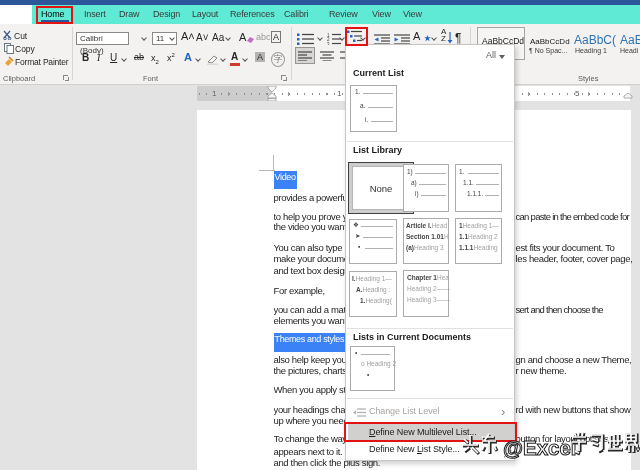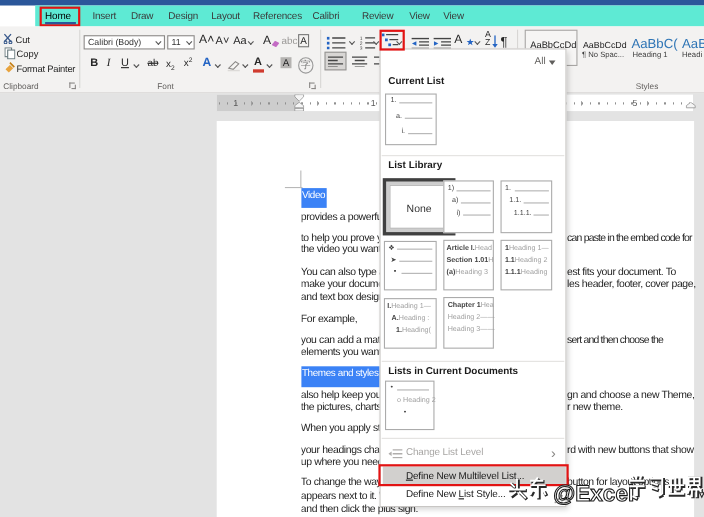--- a/index.html
+++ b/index.html
@@ -81,21 +81,21 @@
       </svg>
     <span class="ricon" style="left:15px;top:20px;font-size:8.5px;">Copy</span>
     <svg class="abs" style="left:3px;top:32px;" width="12" height="12" viewBox="0 0 12 12">
         <path d="M2 7 L6 3 L9 6 L5 10 Z" fill="#e8a33d"></path>
         <path d="M6 1 L10 5" stroke="#c47f17" stroke-width="1.5"></path>
       </svg>
     <span class="ricon" style="left:15px;top:33px;font-size:8.5px;letter-spacing:-0.2px;">Format Painter</span>
 
     <div class="glabel" style="left:143px;">Font</div>
     <div class="launch" style="left:281px;"></div>
-    <div class="combo" style="left:76px;top:8px;width:74px;height:13px;line-height:12px;">Calibri (Body)</div>
+    <div class="combo" style="left:76px;top:8px;width:53px;height:13px;line-height:12px;">Calibri (Body)</div>
     <div class="chev" style="left:142px;top:12px;"></div>
     <div class="combo" style="left:152px;top:8px;width:25px;height:13px;line-height:12px;">11</div>
     <div class="chev" style="left:170px;top:12px;"></div>
     <span class="ricon" style="left:181px;top:6px;font-size:11px;">A˄</span>
     <span class="ricon" style="left:196px;top:8px;font-size:10px;">A˅</span>
     <span class="ricon" style="left:212px;top:8px;font-size:10px;">Aa</span>
     <div class="chev" style="left:226px;top:12px;"></div>
     <span class="ricon" style="left:239px;top:7px;font-size:11px;">A</span>
       <svg class="abs" style="left:247px;top:13px;" width="7" height="6" viewBox="0 0 7 6">
         <path d="M0 4 L3 0 L7 2 L4 6 Z" fill="#c36cc4"></path>
@@ -289,21 +289,21 @@
       <span class="mini" style="left:4px;top:2px;">1.</span>
         <div class="mline" style="left:12px;top:6.5px;width:30px;"></div>
       <span class="mini" style="left:9px;top:16px;">a.</span>
         <div class="mline" style="left:17px;top:20.5px;width:25px;"></div>
       <span class="mini" style="left:14px;top:30px;">i.</span>
         <div class="mline" style="left:20px;top:34.5px;width:22px;"></div>
     </div>
     <div class="psep" style="top:96px;"></div>
     <div class="phead" style="top:100px;">List Library</div>
 
-    <div class="abs" style="left:2px;top:117px;width:66px;height:52px;border:3px solid #404040;background:#cdcdcd;padding:3px;">
+    <div class="abs" style="left:2px;top:117px;width:66px;height:52px;border:1px solid #404040;background:#cdcdcd;padding:3px;">
         <div style="width:100%;height:100%;background:#fff;border:1px solid #b5b5b5;text-align:center;font-size:9.5px;color:#333;line-height:44px;">None</div>
       </div>
     <div class="pbox" style="left:57px;top:119px;width:46px;height:48px;">
       <span class="mini" style="left:3px;top:3px;">1)</span>
         <div class="mline" style="left:11px;top:7.5px;width:31px;"></div>
       <span class="mini" style="left:7px;top:14px;">a)</span>
         <div class="mline" style="left:15px;top:18.5px;width:27px;"></div>
       <span class="mini" style="left:11px;top:25px;">i)</span>
         <div class="mline" style="left:17px;top:29.5px;width:25px;"></div>
     </div>

